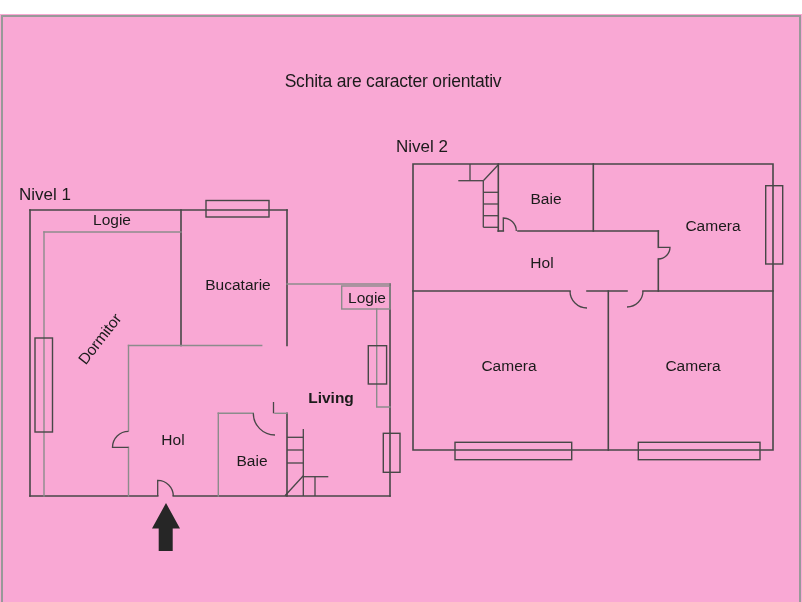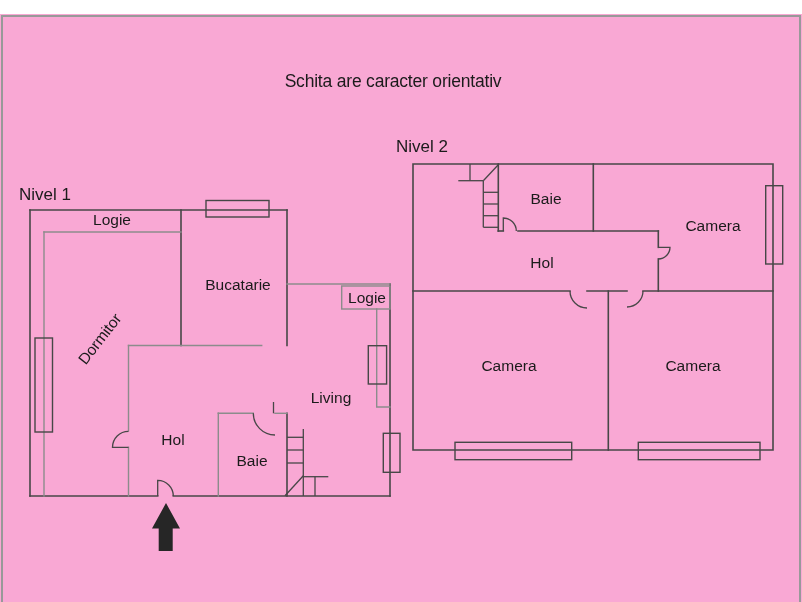--- a/index.html
+++ b/index.html
@@ -143,21 +143,21 @@
 
   <div class="txt title-text" style="left:393px; top:67px;">Schita are caracter orientativ</div>
 
   <div class="txt level-label" style="left:19px; top:181px;">Nivel 1</div>
   <div class="txt level-label" style="left:396px; top:133px;">Nivel 2</div>
 
   <div class="txt room-label" style="left:112px; top:206px;">Logie</div>
   <div class="txt room-label rotated" style="left:100px; top:325px;">Dormitor</div>
   <div class="txt room-label" style="left:238px; top:271px;">Bucatarie</div>
   <div class="txt room-label" style="left:367px; top:284px;">Logie</div>
-  <div class="txt room-label" style="left:331px; top:384px;">Living</div>
+  <div class="txt room-label" style="left:331px; top:384px;font-weight:bold;">Living</div>
   <div class="txt room-label" style="left:173px; top:426px;">Hol</div>
   <div class="txt room-label" style="left:252px; top:447px;">Baie</div>
 
   <div class="txt room-label" style="left:546px; top:185px;">Baie</div>
   <div class="txt room-label" style="left:713px; top:212px;">Camera</div>
   <div class="txt room-label" style="left:542px; top:249px;">Hol</div>
   <div class="txt room-label" style="left:509px; top:352px;">Camera</div>
   <div class="txt room-label" style="left:693px; top:352px;">Camera</div>
 
   <div class="frame"></div>

